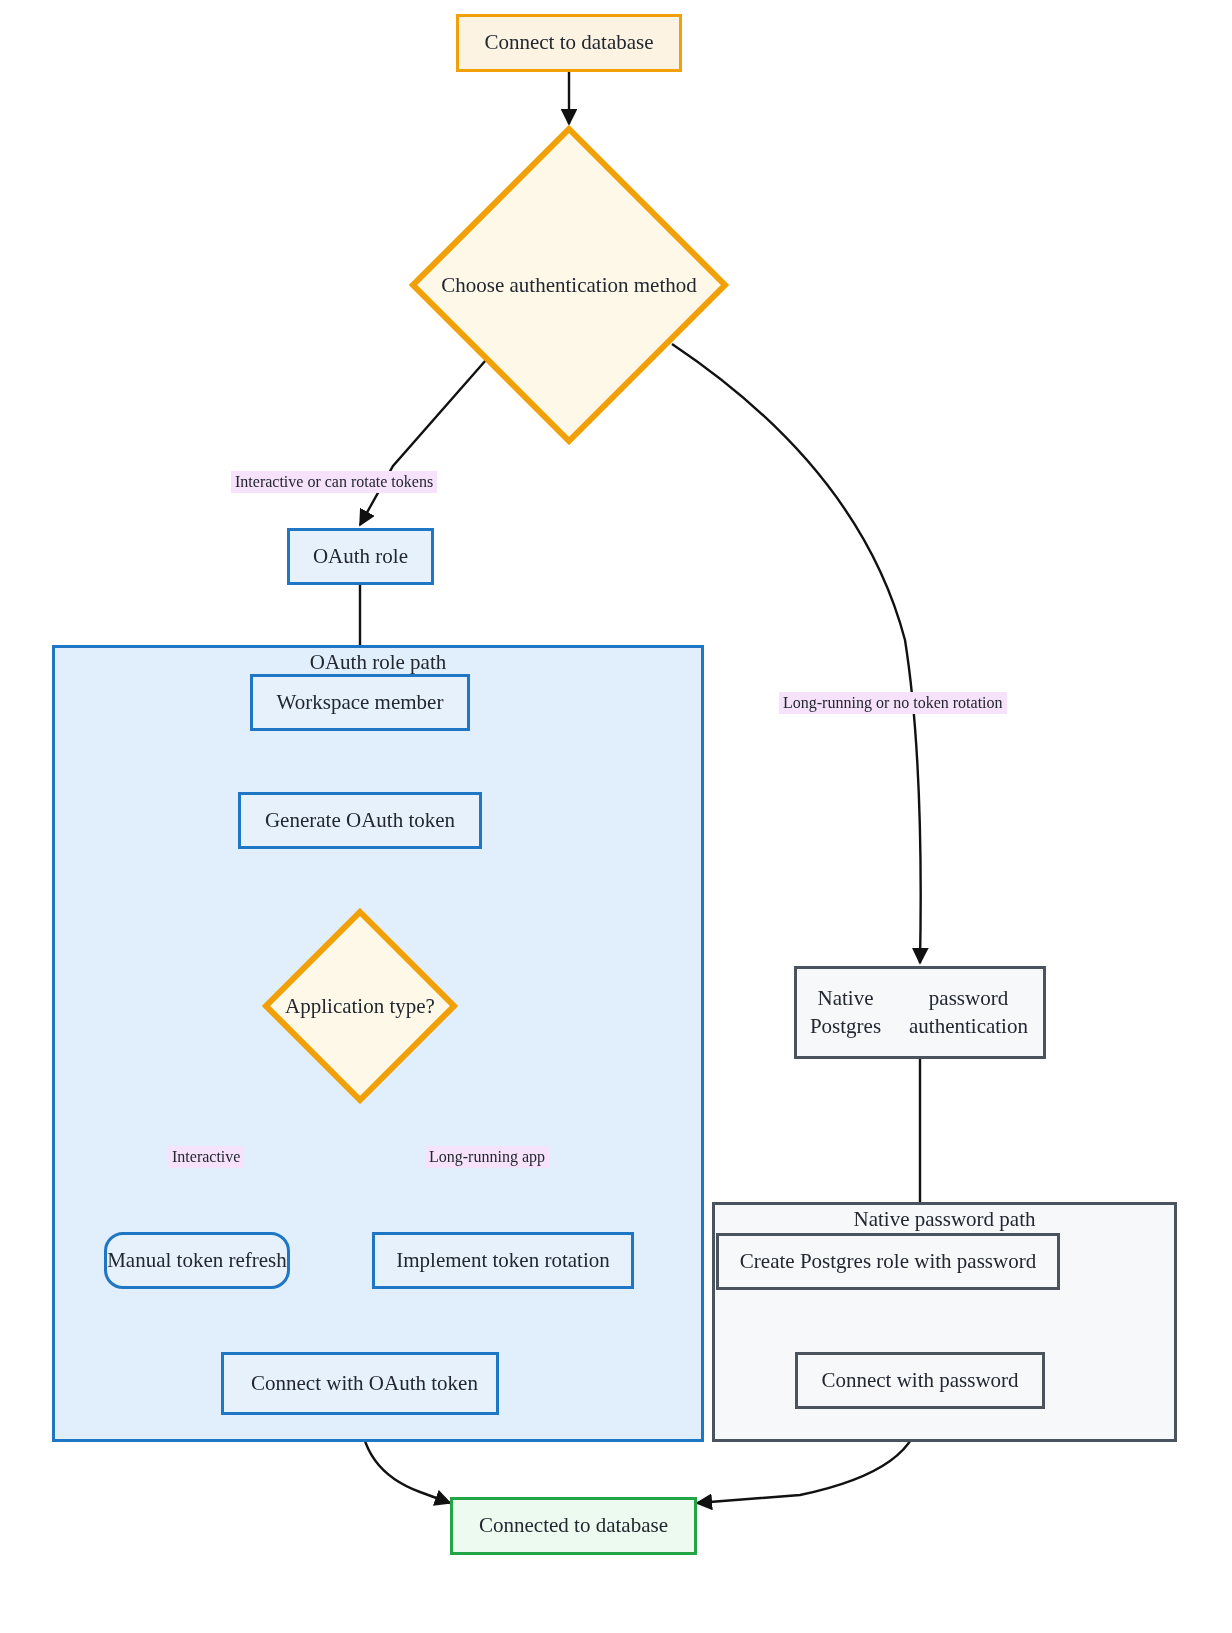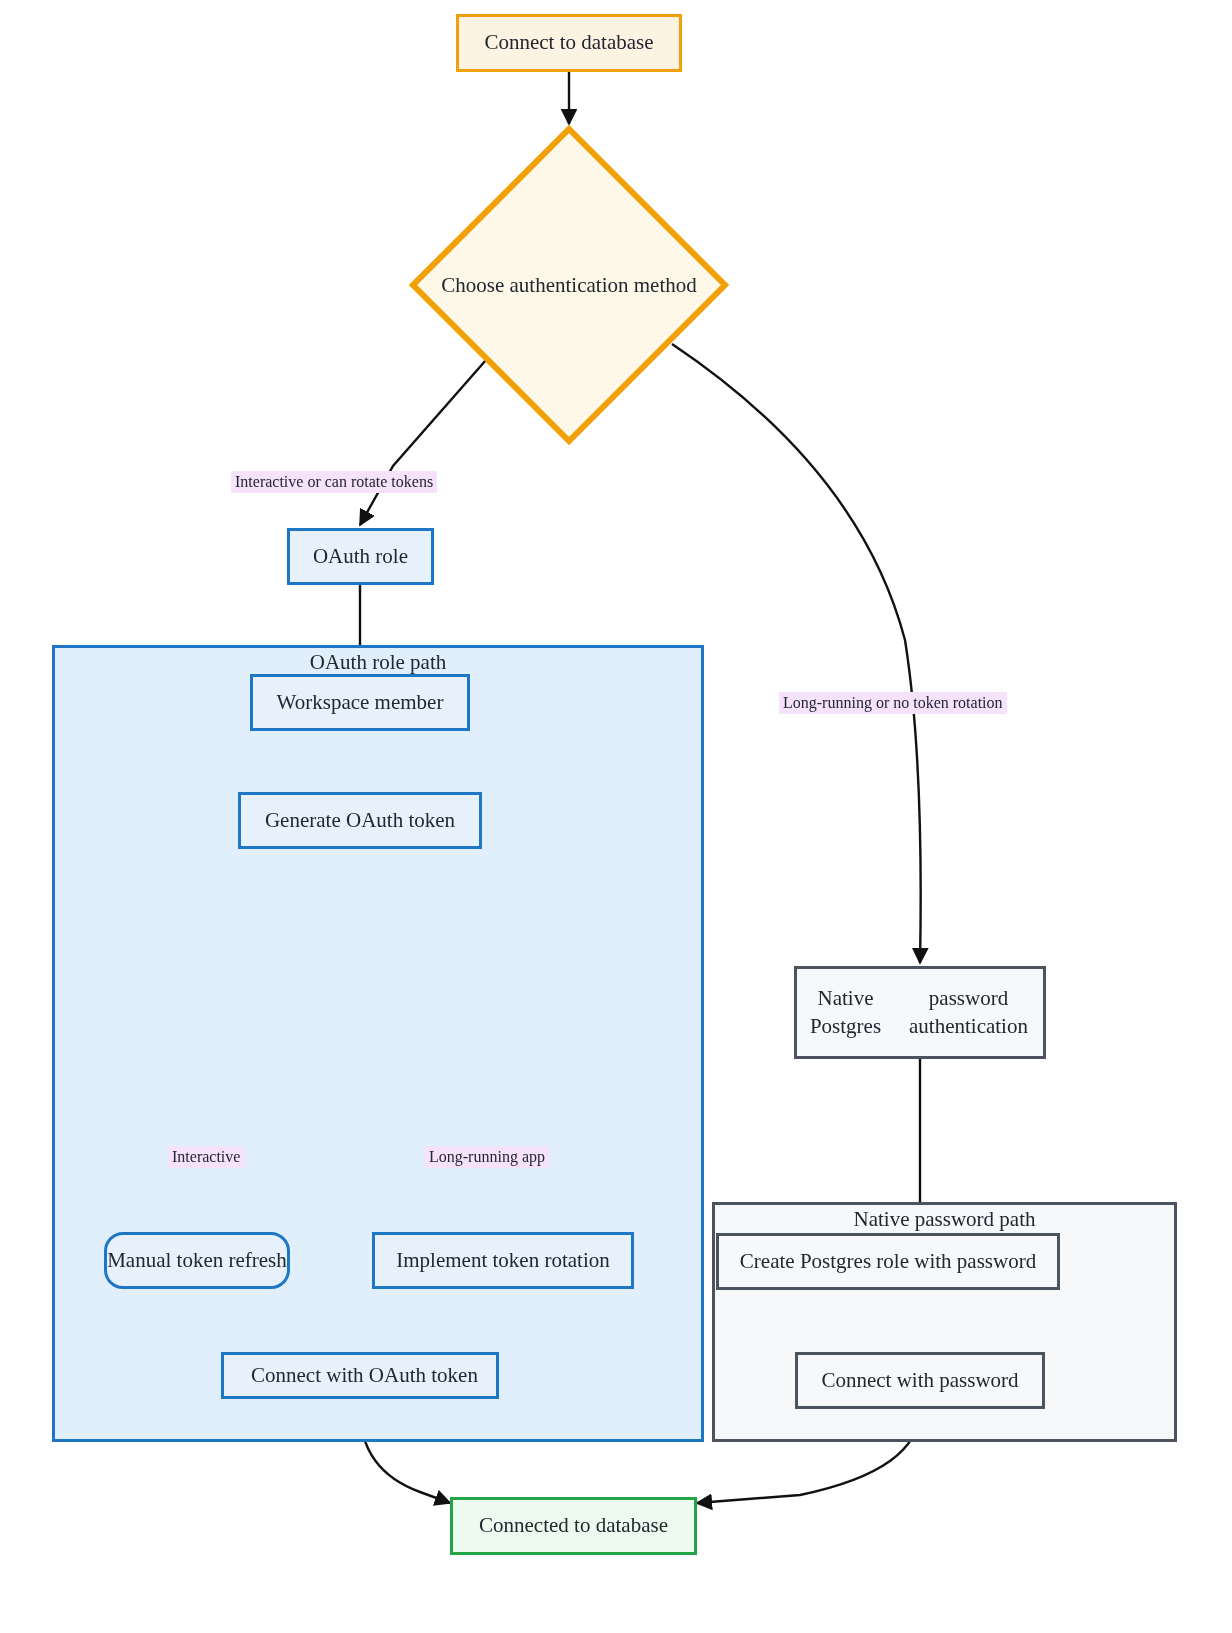--- a/index.html
+++ b/index.html
@@ -168,34 +168,40 @@
   </div>
 
   <div class="node n-blue" style="left:250px; top:674px; width:220px; height:57px;">
     <span>Workspace member</span>
   </div>
 
   <div class="node n-blue" style="left:238px; top:792px; width:244px; height:57px;">
     <span>Generate OAuth token</span>
   </div>
 
+  <div class="diamond" style="left:262px; top:908px; width:196px; height:196px;">
+    <svg class="dshape" viewBox="0 0 196 196" preserveAspectRatio="none">
+      <polygon points="98,4 192,98 98,192 4,98" fill="#fdf8e8" stroke="#f2a007" stroke-width="6"></polygon>
+    </svg>
+    <div class="dlabel">Application type?</div>
+  </div>
 
   <div class="edge-label" style="left:168px; top:1146px;">Interactive</div>
 
   <div class="edge-label" style="left:425px; top:1146px;">Long-running app</div>
 
   <div class="node n-blue" style="left:104px; top:1232px; width:186px; height:57px;border-radius:19px;">
     <span>Manual token refresh</span>
   </div>
 
   <div class="node n-blue" style="left:372px; top:1232px; width:262px; height:57px;">
     <span>Implement token rotation</span>
   </div>
 
-  <div class="node n-blue" style="left:221px; top:1352px; width:278px; height:47px;padding-left:9px;">
+  <div class="node n-blue" style="left:221px; top:1352px; width:278px; height:63px;padding-left:9px;">
     <span>Connect with OAuth token</span>
   </div>
 
   <div class="node n-gray" style="left:794px; top:966px; width:252px; height:93px; flex-direction:row;">
     <span>Native Postgres</span>
     <span>password authentication</span>
   </div>
 
   <div class="node n-gray" style="left:716px; top:1233px; width:344px; height:57px;">
     <span>Create Postgres role with password</span>

